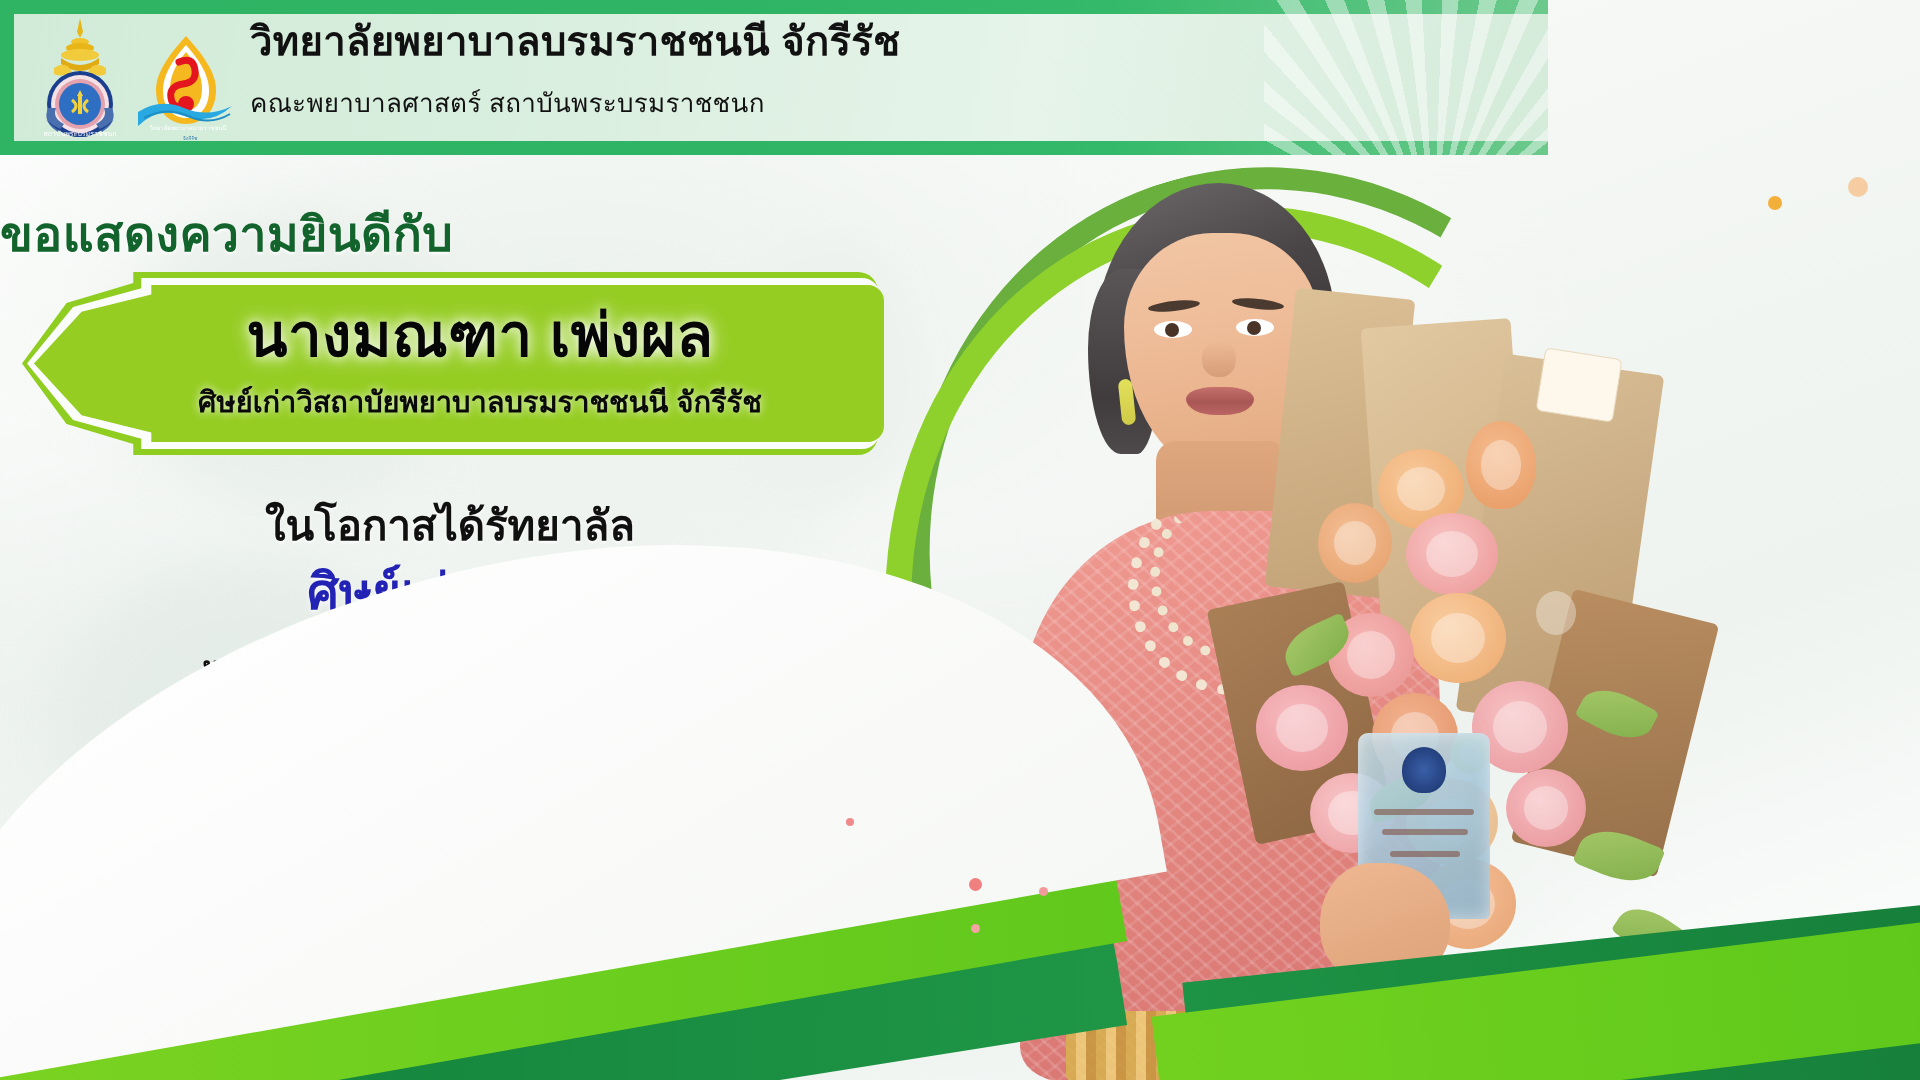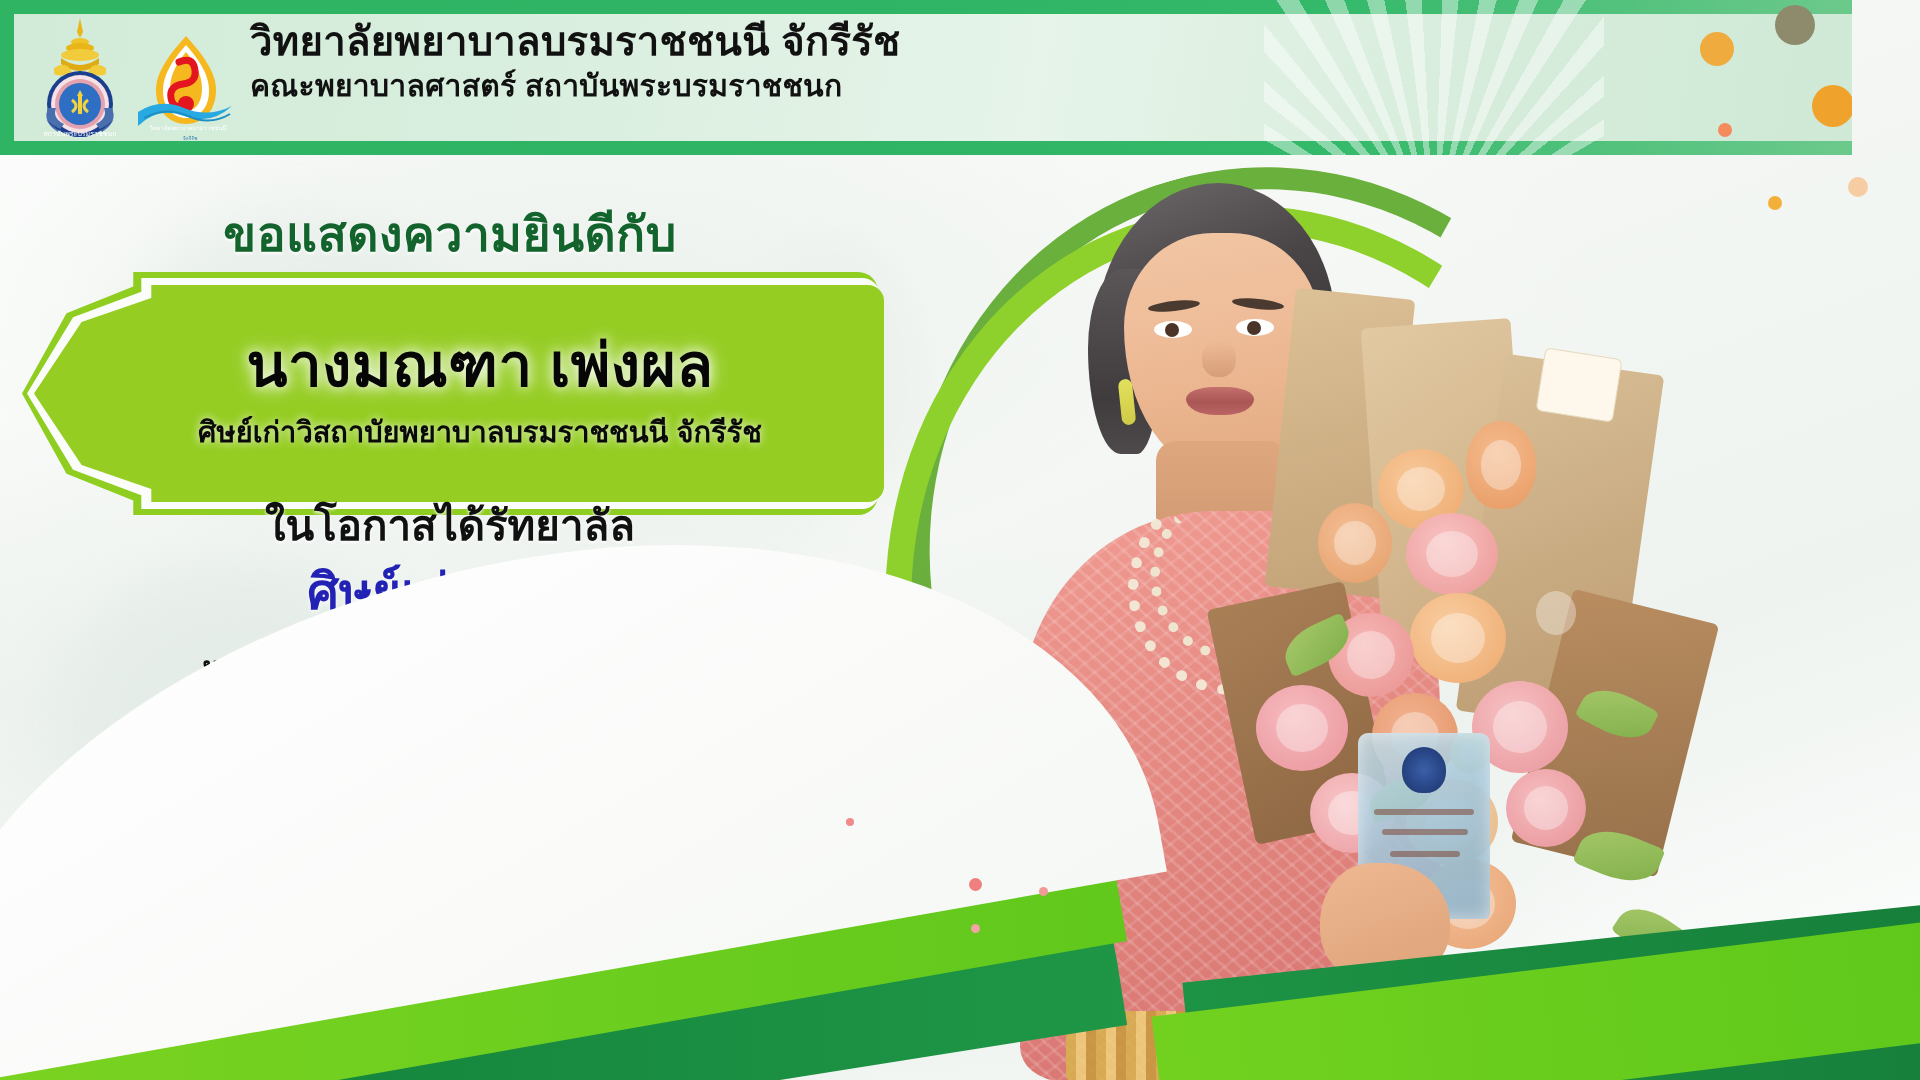--- a/index.html
+++ b/index.html
@@ -19,21 +19,21 @@
       radial-gradient(ellipse 40% 38% at 14% 62%, rgba(228,236,231,.85) 0%, rgba(255,255,255,0) 70%),
       radial-gradient(ellipse 45% 40% at 52% 78%, rgba(231,238,233,.8) 0%, rgba(255,255,255,0) 72%),
       linear-gradient(160deg,#ffffff 0%,#f4f7f4 40%,#eef3ef 70%,#ffffff 100%);
   }
   
   .blob{position:absolute;border-radius:50%;filter:blur(26px);opacity:.75;}
   .petal{position:absolute;border-radius:60% 40% 55% 45%/55% 60% 40% 45%;filter:blur(10px);}
 
   
   .header{
-    position:absolute;left:0;top:0;width:1852px;height:155px;
+    position:absolute;left:0;top:0;width:1548px;height:155px;
     background:linear-gradient(90deg,#2eb463 0%,#2fb465 48%,#34b96a 72%,#6cc98c 100%);
     overflow:hidden;
   }
   .header-inner{
     position:absolute;left:14px;top:14px;width:1860px;height:127px;
     background:linear-gradient(100deg,#d2ebd8 0%,#d8eede 26%,#e6f4e9 55%,#d6ecdb 80%,#cfe9d6 100%);
   }
   .header-fan{
     position:absolute;right:270px;top:-40px;width:340px;height:260px;
     background:
@@ -47,34 +47,34 @@
   .logo-wrap{position:absolute;left:22px;top:12px;width:222px;height:132px;}
   .seal{position:absolute;left:6px;top:4px;width:104px;height:126px;}
   .torch{position:absolute;left:112px;top:20px;width:104px;height:112px;}
 
   .header-text{position:absolute;left:250px;top:16px;width:1180px;}
   .hline1{
     font-size:40px;font-weight:bold;color:#111;letter-spacing:.3px;
     line-height:1.25;white-space:nowrap;
   }
   .hline2{
-    font-size:30px;font-weight:bold;color:#111;letter-spacing:.3px;
-    line-height:1.35;margin-top:0;white-space:nowrap;
+    font-size:26px;font-weight:normal;color:#111;letter-spacing:.3px;
+    line-height:1.35;margin-top:20px;white-space:nowrap;
   }
 
   
   .congrats{
-    position:absolute;left:0;top:196px;width:900px;text-align:center;
+    position:absolute;left:0;top:196px;width:900px;text-align:left;
     font-size:48px;font-weight:bold;color:#12632c;letter-spacing:.5px;
     text-shadow:0 2px 3px rgba(255,255,255,.9);
   }
 
   
   .plate{
-    position:absolute;left:22px;top:272px;width:856px;height:243px;
+    position:absolute;left:22px;top:272px;width:856px;height:183px;
   }
   .plate-outline{
     position:absolute;inset:0;
     background:#8fcd20;
     -webkit-clip-path:polygon(0% 50%,5.2% 17%,13% 6%,13% 0%,100% 0%,100% 100%,13% 100%,13% 94%,5.2% 83%);
     clip-path:polygon(0% 50%,5.2% 17%,13% 6%,13% 0%,100% 0%,100% 100%,13% 100%,13% 94%,5.2% 83%);
     border-radius:20px;
   }
   .plate-gap{
     position:absolute;left:5px;top:6px;right:-2px;bottom:6px;

